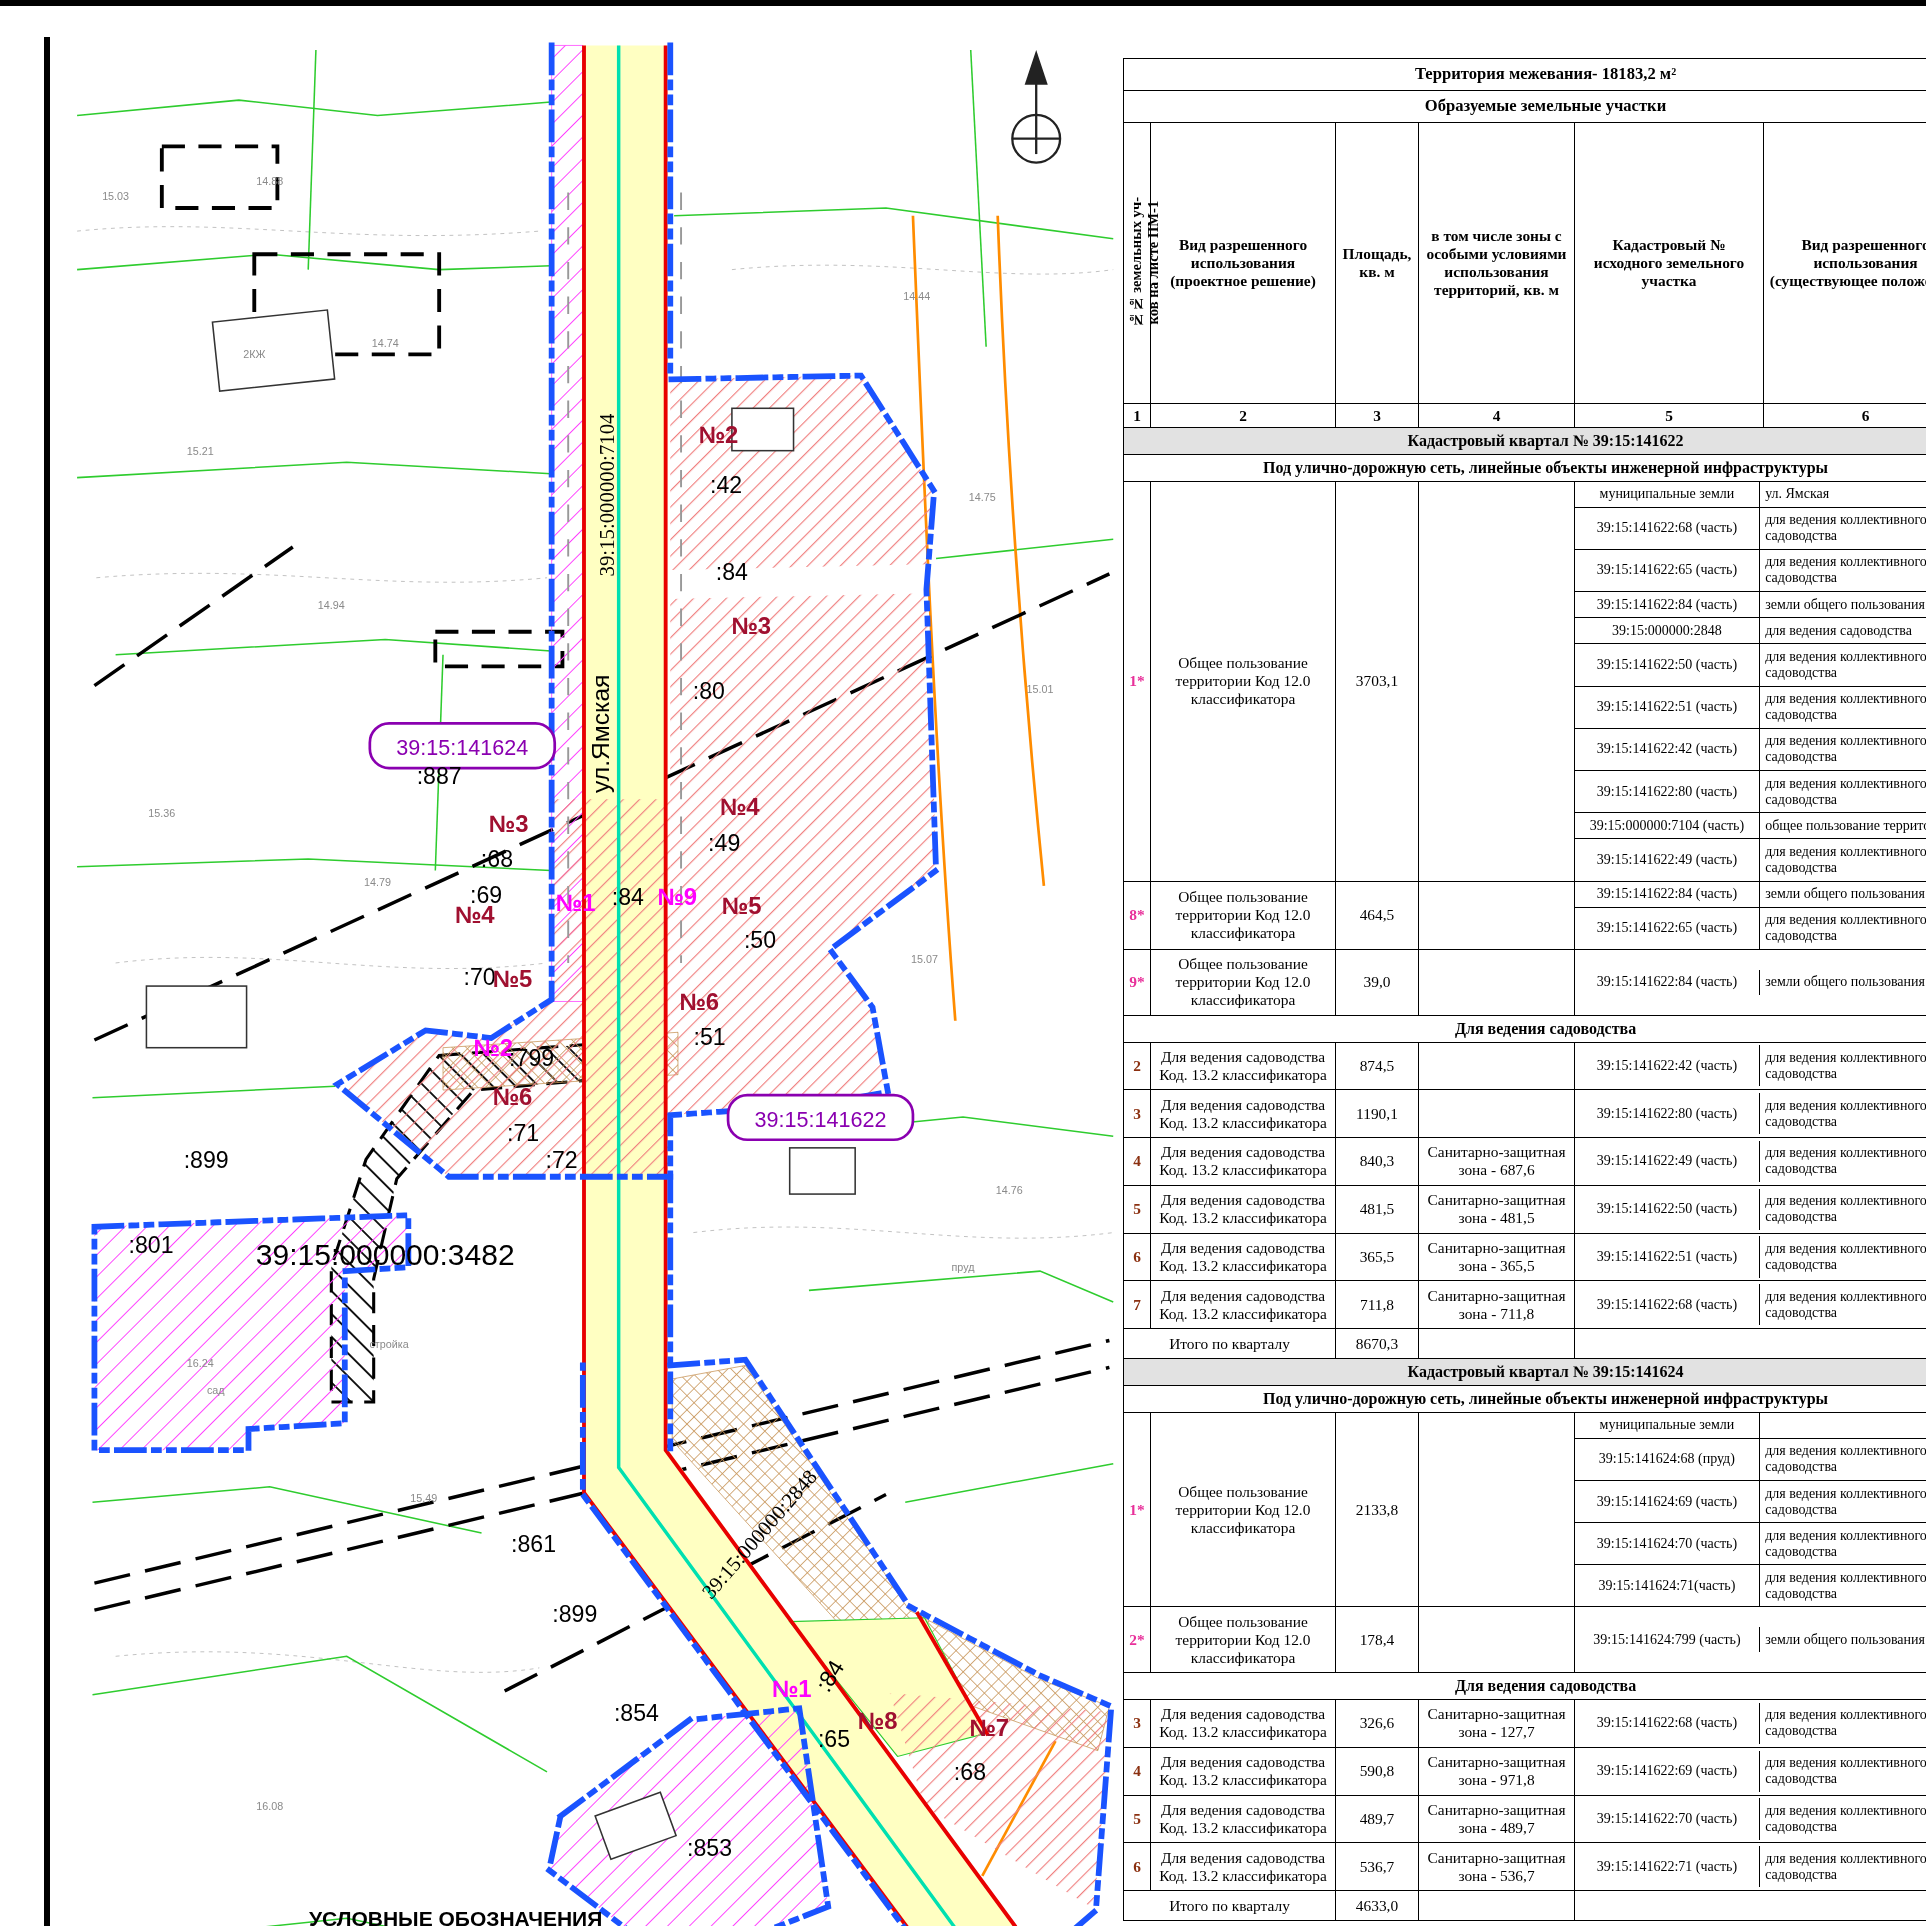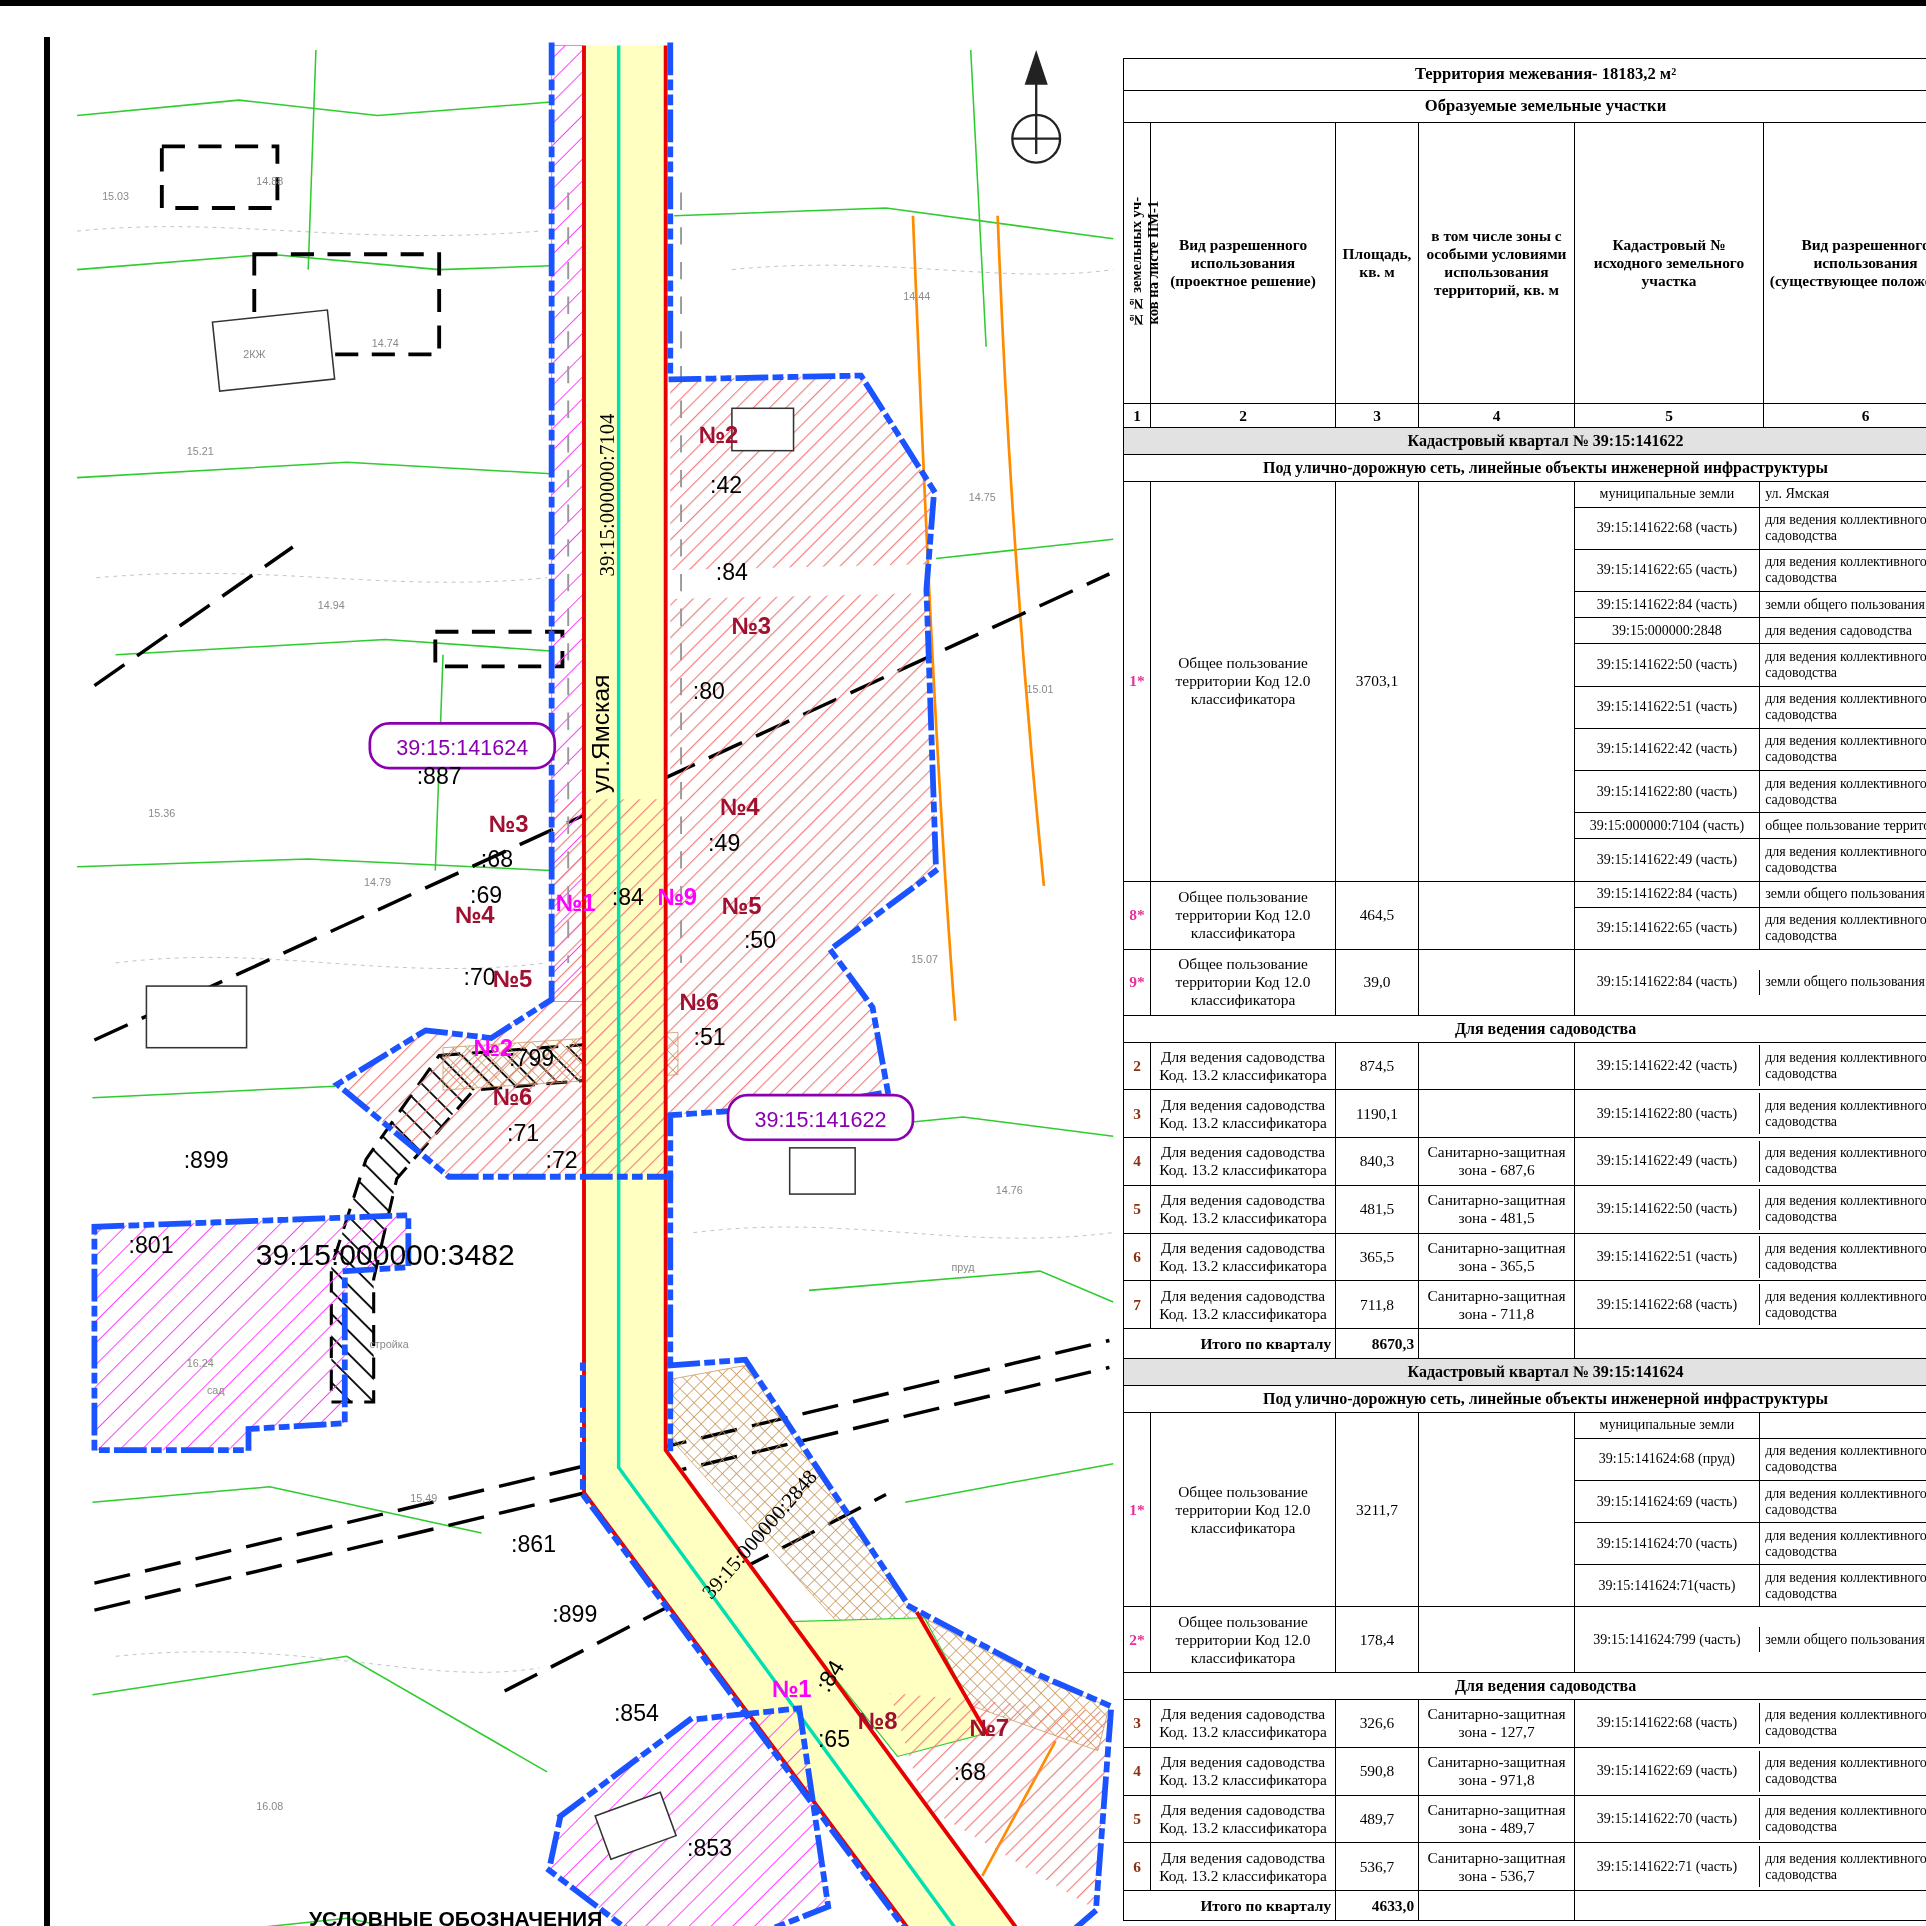--- a/index.html
+++ b/index.html
@@ -8,21 +8,21 @@
   
   .frame{background:#000;position:absolute;}
   
   table.doc{border-collapse:collapse;background:#fff;table-layout:fixed;width:100%;}
   table.doc td{border:1.2px solid #000;padding:5.4px 3.9px;font-size:15.4px;text-align:center;vertical-align:middle;word-wrap:break-word;}
   table.doc .ttl td{font-weight:bold;font-size:16.6px;border:1.5px solid #000;}
   table.doc .hdr td{font-weight:bold;font-size:15.4px;}
   table.doc .nums td{font-weight:bold;padding:2.3px;}
   table.doc .sec td{background:#e2e2e2;font-weight:bold;font-size:16px;padding:3.9px;}
   table.doc .sub td{font-weight:bold;font-size:16px;padding:3.9px;}
-  table.doc .tot td{font-weight:bold;text-align:right;}
+  table.doc .tot td{font-weight:normal;}
   td.p0{padding:0 !important;}
   .num-pink{color:#e8309a;font-weight:bold;}
   .num-brown{color:#8b3010;font-weight:bold;}
   table.pairs{border-collapse:collapse;width:100%;height:100%;}
   table.pairs td{border:0.8px solid #000;font-size:14px;padding:4.6px 3.1px;}
   table.pairs tr:first-child td{border-top:none;}
   table.pairs tr:last-child td{border-bottom:none;}
   table.pairs td:first-child{border-left:none;text-align:center;}
   table.pairs td:last-child{border-right:none;text-align:left;padding-left:5.4px;}
   .vert{writing-mode:vertical-rl;transform:rotate(180deg);margin:0 auto;font-weight:bold;font-size:14.6px;white-space:pre-line;}
@@ -525,21 +525,21 @@
         </tr>
         <tr class="sec">
           <td colspan="6">Кадастровый квартал № 39:15:141624</td>
         </tr>
         <tr class="sub">
           <td colspan="6">Под улично-дорожную сеть, линейные объекты инженерной инфраструктуры</td>
         </tr>
         <tr>
           <td class="num-pink">1*</td>
           <td>Общее пользование территории Код 12.0 классификатора</td>
-          <td>3211,7</td>
+          <td>2133,8</td>
           <td></td>
           <td colspan="2" class="p0">
             <table class="pairs">
               <colgroup>
                 <col style="width:47%">
                 <col style="width:53%">
               </colgroup>
               <tbody>
                 <tr>
                   <td>муниципальные земли</td>

